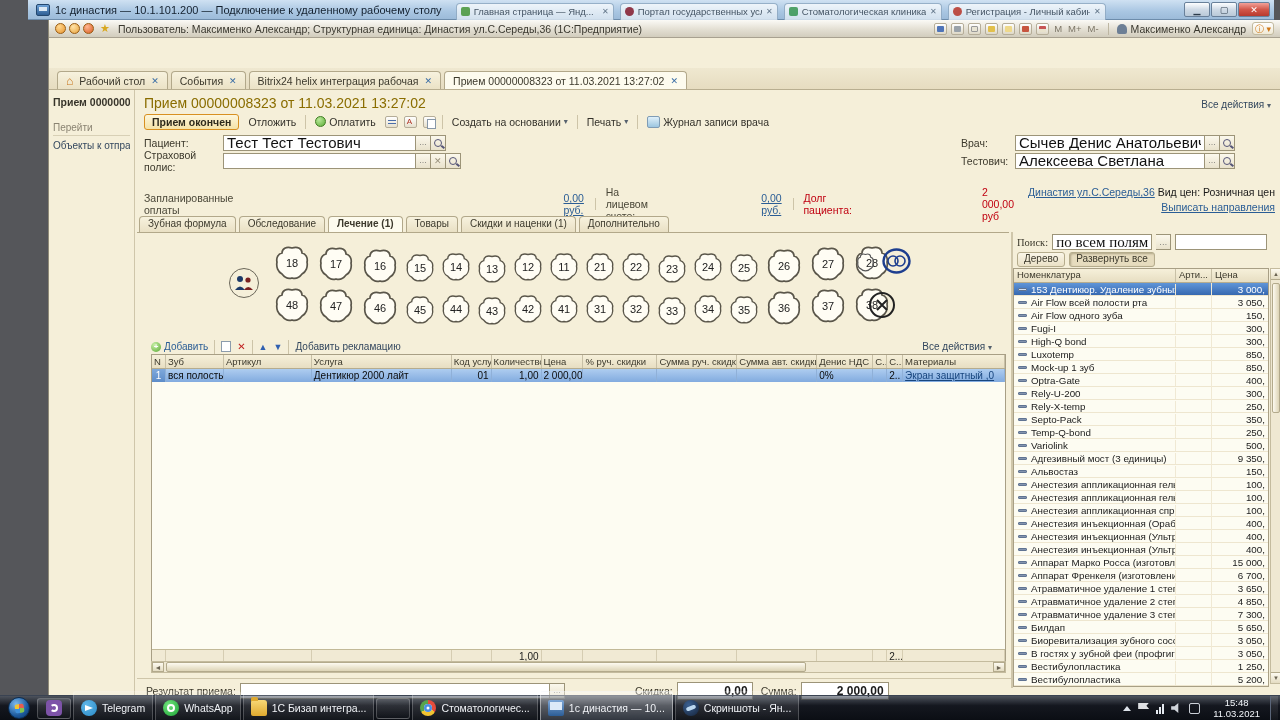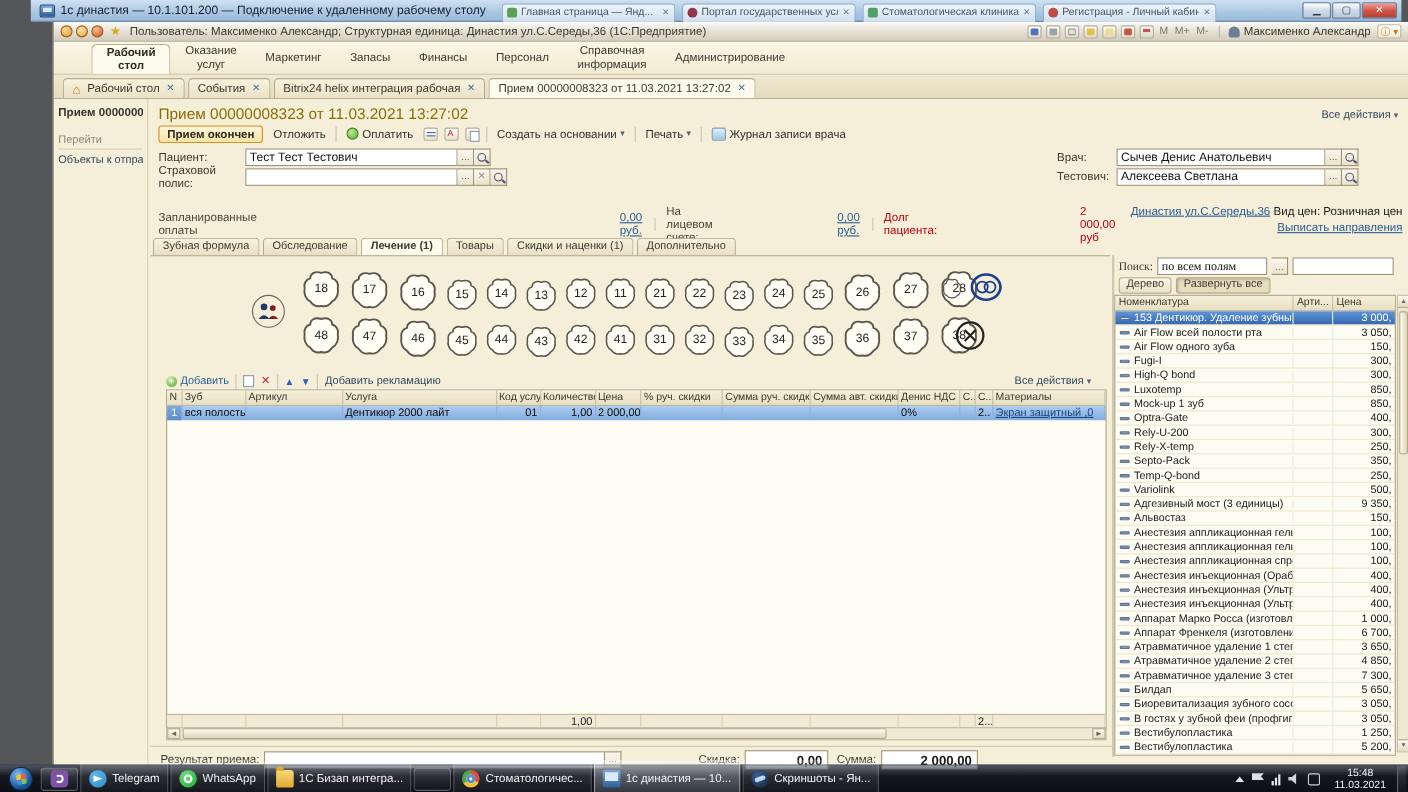--- a/index.html
+++ b/index.html
@@ -78,21 +78,21 @@
   .gicon { width:11px; height:11px; border-radius:50%; background:radial-gradient(circle at 35% 30%,#b9e89a,#5fae37); border:1px solid #3f7d22; display:inline-block; }
   .sicon { width:13px; height:12px; border:1px solid #b5ad98; border-radius:2px; background:linear-gradient(#fff,#e6e0cc); display:inline-block; position:relative; }
   .sicon.i-list:after { content:""; position:absolute; left:2px; top:3px; width:8px; height:1px; background:#4a6da8; box-shadow:0 3px 0 #4a6da8; }
   .sicon.i-spell:after { content:"A"; position:absolute; left:2px; top:0px; font-size:8px; color:#b03020; }
   .sicon.i-doc:after { content:""; position:absolute; left:3px; top:2px; width:7px; height:8px; background:#fff; border:1px solid #8898a8; }
   .vsep { width:1px; height:14px; background:#cdc4a8; }
   .journal-ico { width:13px; height:12px; border:1px solid #7f9cb5; background:linear-gradient(#dff0fa,#9cc6e0); border-radius:2px; display:inline-block; }
 
   .fld-row { position:absolute; height:17px; display:flex; align-items:center; }
   .fld-label { font-size:10.5px; color:#3c392c; }
-  .tf { height:16px; border:1px solid #9c9478; background:#fff; font-size:11px; padding:0 3px; font-family:inherit; color:#111; }
+  .tf { height:16px; border:1px solid #9c9478; background:#fff; font-size:15px; padding:0 3px; font-family:inherit; color:#111; }
   .tfbtn { height:16px; border:1px solid #9c9478; border-left:none; background:linear-gradient(#fbf8ec,#e9e2cc); font-size:8px; color:#555; padding:0 3px; display:flex; align-items:center; }
   .mag { width:8px; height:8px; border:1.5px solid #557; border-radius:50%; position:relative; display:inline-block; }
   .mag:after { content:""; position:absolute; left:6px; top:6px; width:4px; height:1.5px; background:#557; transform:rotate(40deg); }
   .xg { color:#99917c; font-size:9px; }
 
   .pay-row { position:absolute; left:9px; top:96px; width:870px; display:flex; align-items:center; font-size:10.5px; color:#4a4738; }
   .link { color:#2a5d95; text-decoration:underline; }
   .red { color:#c00010; }
   .pay-sep { width:1px; height:12px; background:#cdc4a8; margin:0 10px; }
   .right-links { position:absolute; right:6px; top:96px; text-align:right; font-size:10.5px; }
@@ -267,33 +267,20 @@
         <span class="mem">M+</span>
         <span class="mem">M-</span>
       </div>
       <div class="tb-user">
         <span class="user-glyph"></span>
         <span>Максименко Александр</span>
       </div>
       <span class="info-btn">ⓘ ▾</span>
     </div>
 
-    <div class="ribbon" id="ribbon">
-        <div class="section-tab active">Рабочий
-стол</div>
-        <div class="section-tab">Оказание
-услуг</div>
-        <div class="section-tab">Маркетинг</div>
-        <div class="section-tab">Запасы</div>
-        <div class="section-tab">Финансы</div>
-        <div class="section-tab">Персонал</div>
-        <div class="section-tab">Справочная
-информация</div>
-        <div class="section-tab">Администрирование</div>
-      </div>
     <div class="doc-tabs" id="doc-tabs">
         <div class="dtab">
           <span class="home">⌂</span>
           <span>Рабочий стол</span>
           <span class="x">✕</span>
         </div>
         <div class="dtab">
           <span>События</span>
           <span class="x">✕</span>
         </div>
@@ -902,21 +889,21 @@
                 </span>
                 <span class="art"></span>
                 <span class="price">400,</span>
               </div>
               <div class="cat-row">
                 <span class="name">
                   <span class="dash"></span>
                   <span>Аппарат Марко Росса (изготовление)</span>
                 </span>
                 <span class="art"></span>
-                <span class="price">1 000,</span>
+                <span class="price">15 000,</span>
               </div>
               <div class="cat-row">
                 <span class="name">
                   <span class="dash"></span>
                   <span>Аппарат Френкеля (изготовление)</span>
                 </span>
                 <span class="art"></span>
                 <span class="price">6 700,</span>
               </div>
               <div class="cat-row">

